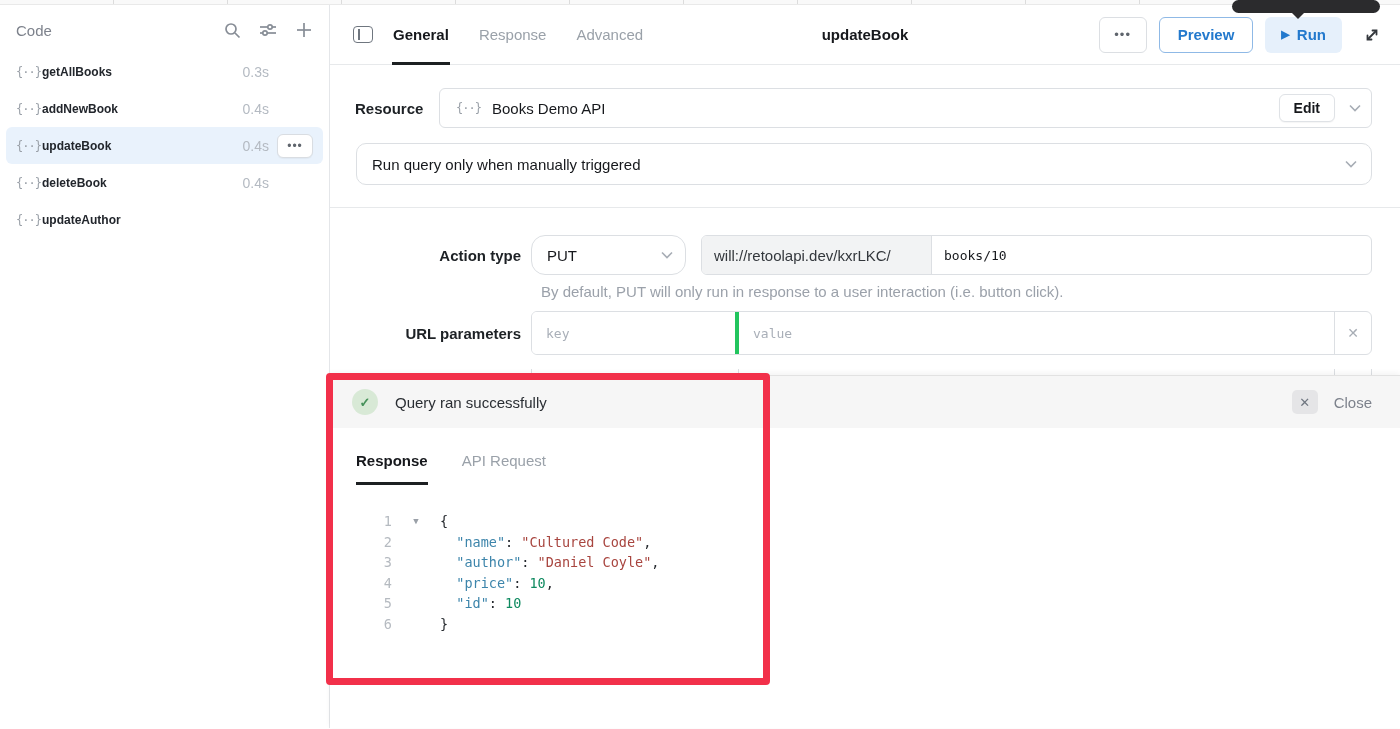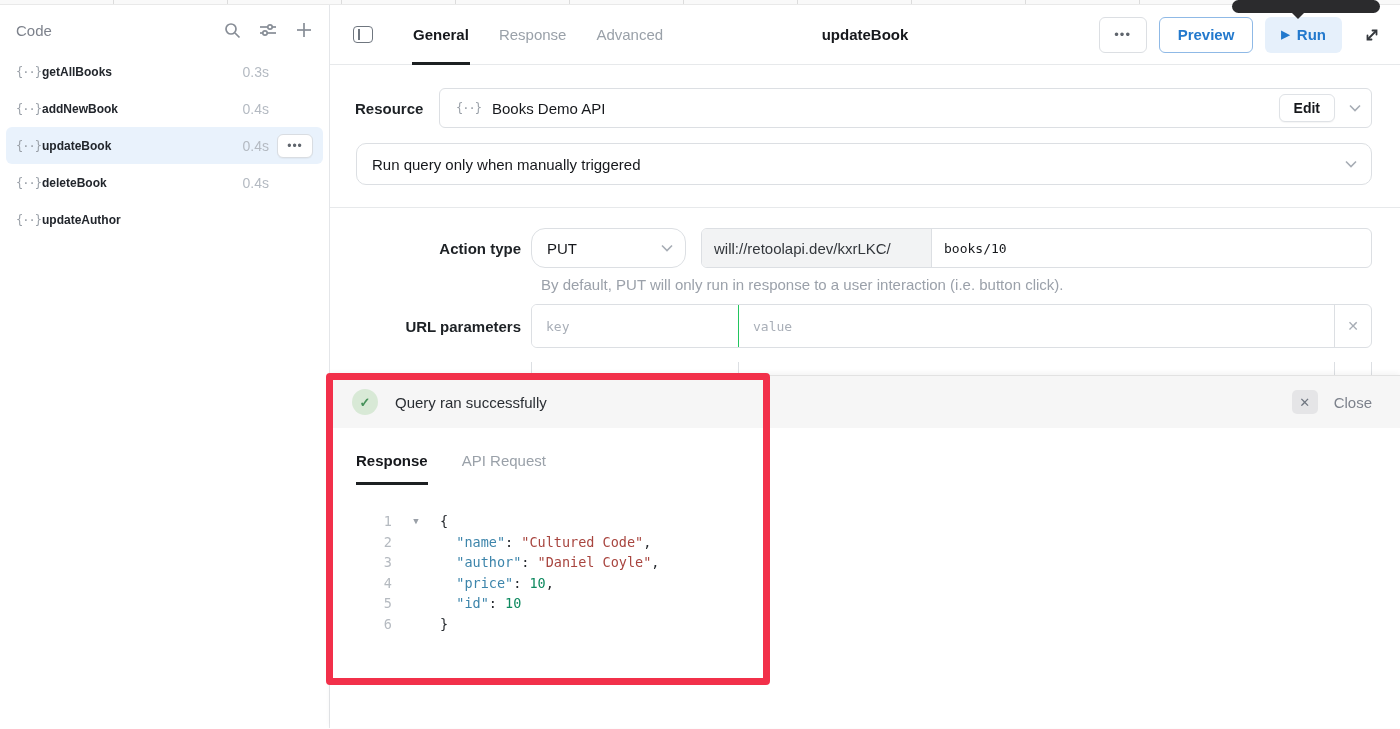--- a/index.html
+++ b/index.html
@@ -26,21 +26,21 @@
   .braces-icon { font-family:"DejaVu Sans Mono", monospace; font-size:12px; color:#9aa0a8; letter-spacing:-1px; width:26px; flex:0 0 26px; }
   .query-label { font-size:12px; font-weight:700; color:#22262c; }
   .query-time { margin-left:auto; margin-right:44px; font-size:14px; color:#b4bac2; }
   .query-item.selected .query-time { margin-right:8px; }
   .more-chip { width:36px; height:24px; border:1px solid #d9dde2; border-radius:6px; background:#fff;
     color:#5f656d; font-size:12px; letter-spacing:1px; display:flex; align-items:center; justify-content:center;
     box-shadow:0 1px 1px rgba(0,0,0,.04); cursor:pointer; }
 
   
   .main { position:relative; flex:1; }
-  .main-header { height:60px; display:flex; align-items:center; border-bottom:1px solid #e7e9eb; padding:0 18px 0 23px; position:relative;gap:20px; }
+  .main-header { height:60px; display:flex; align-items:center; border-bottom:1px solid #e7e9eb; padding:0 18px 0 23px; position:relative; }
   .panel-toggle { width:20px; height:17px; border:1.6px solid #6f767f; border-radius:4px; position:relative; margin-right:20px; cursor:pointer; }
   .panel-toggle::before { content:""; position:absolute; left:4px; top:2px; bottom:2px; width:1.6px; background:#6f767f; }
   .hdr-tabs { display:flex; gap:30px; height:60px; align-items:center; }
   .hdr-tab { font-size:15px; color:#9aa1a9; position:relative; height:60px; display:flex; align-items:center; cursor:pointer; }
   .hdr-tab.active { color:#16181c; font-weight:700; }
   .hdr-tab.active::after { content:""; position:absolute; left:-1px; right:-1px; bottom:0; height:3px; background:#1d2022; }
   .hdr-title { position:absolute; left:50%; transform:translateX(-50%); font-size:15px; font-weight:600; color:#16181c; }
   .hdr-actions { margin-left:auto; display:flex; align-items:center; gap:12px; }
   .btn-more { width:48px; height:36px; border:1px solid #dcdfe3; border-radius:6px; background:#fff; color:#5f656d;
     font-size:13px; letter-spacing:1px; display:flex; align-items:center; justify-content:center; cursor:pointer; }
@@ -58,32 +58,32 @@
   .resource-label { flex:0 0 84px; }
   .resource-select { flex:1; height:40px; border:1px solid #dcdfe3; border-radius:6px; display:flex; align-items:center; padding:0 10px 0 16px; cursor:pointer; }
   .resource-name { font-size:15px; color:#16181c; margin-left:10px; }
   .btn-edit { margin-left:auto; height:28px; padding:0 14px; border:1px solid #dfe2e6; border-radius:6px; background:#fff;
     font-size:14px; font-weight:600; color:#16181c; box-shadow:0 1px 1px rgba(0,0,0,.04); cursor:pointer; display:flex; align-items:center; }
   .chev { color:#a7adb5; margin-left:14px; flex:0 0 auto; }
   .trigger-row { margin:15px 28px 0 26px; }
   .trigger-select { flex:1; height:42px; border:1px solid #dcdfe3; border-radius:10px; display:flex; align-items:center; padding:0 14px 0 15px; cursor:pointer; }
   .trigger-text { font-size:15px; color:#16181c; }
   .hr { border-top:1px solid #e7e9eb; margin-top:22px; }
-  .action-row { margin:20px 28px 0 0; }
+  .action-row { margin:27px 28px 0 0; }
   .label-col { flex:0 0 201px; text-align:right; padding-right:10px; }
   .put-select { flex:0 0 155px; height:40px; border:1px solid #dcdfe3; border-radius:14px; display:flex; align-items:center; padding:0 12px 0 15px; margin-right:15px; cursor:pointer; }
   .put-value { font-size:15px; color:#16181c; }
   .put-select .chev { margin-left:auto; }
   .url-field { flex:1; height:40px; border:1px solid #dcdfe3; border-radius:6px; display:flex; overflow:hidden; }
   .url-prefix { flex:0 0 230px; background:#f2f3f4; border-right:1px solid #dcdfe3; display:flex; align-items:center; padding:0 12px; font-size:15px; color:#33373c; }
   .url-path { flex:1; display:flex; align-items:center; padding:0 12px; font-family:"DejaVu Sans Mono", monospace; font-size:13px; color:#16181c; }
   .helper-row { margin:8px 28px 0 211px; font-size:15px; color:#9ba1aa; }
   .params-row { margin:11px 28px 0 0; align-items:center; }
   .params-group { flex:1; height:44px; border:1px solid #dcdfe3; border-radius:6px; display:flex; overflow:hidden; }
-  .param-key { flex:0 0 207px; border-right:1px solid #22c55e; }
+  .param-key { flex:0 0 207px; border-right:4px solid #22c55e; }
   .param-value { flex:1; border-right:1px solid #dcdfe3; }
   .param-key input, .param-value input { width:100%; height:100%; border:none; outline:none; padding:0 14px;
     font-family:"DejaVu Sans Mono", monospace; font-size:13px; color:#16181c; }
   .param-key input::placeholder, .param-value input::placeholder { color:#a9afb8; }
   .param-x { flex:0 0 36px; display:flex; align-items:center; justify-content:center; color:#a7adb5; font-size:14px; cursor:pointer; }
   .sliver-row { margin:14px 28px 0 0; height:13px; overflow:hidden; }
   .sliver-group { flex:1; height:44px; border:1px solid #dcdfe3; border-radius:6px; display:flex; }
   .sliver-a { flex:0 0 207px; border-right:1px solid #dcdfe3; }
   .sliver-b { flex:1; border-right:1px solid #dcdfe3; }
   .sliver-c { flex:0 0 36px; }

